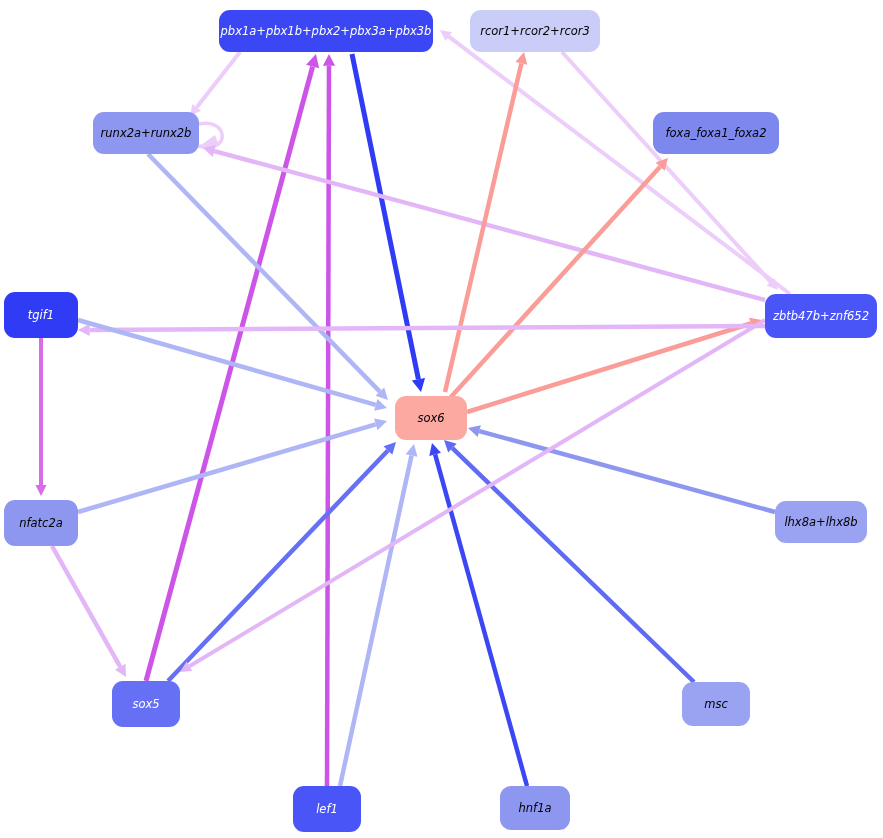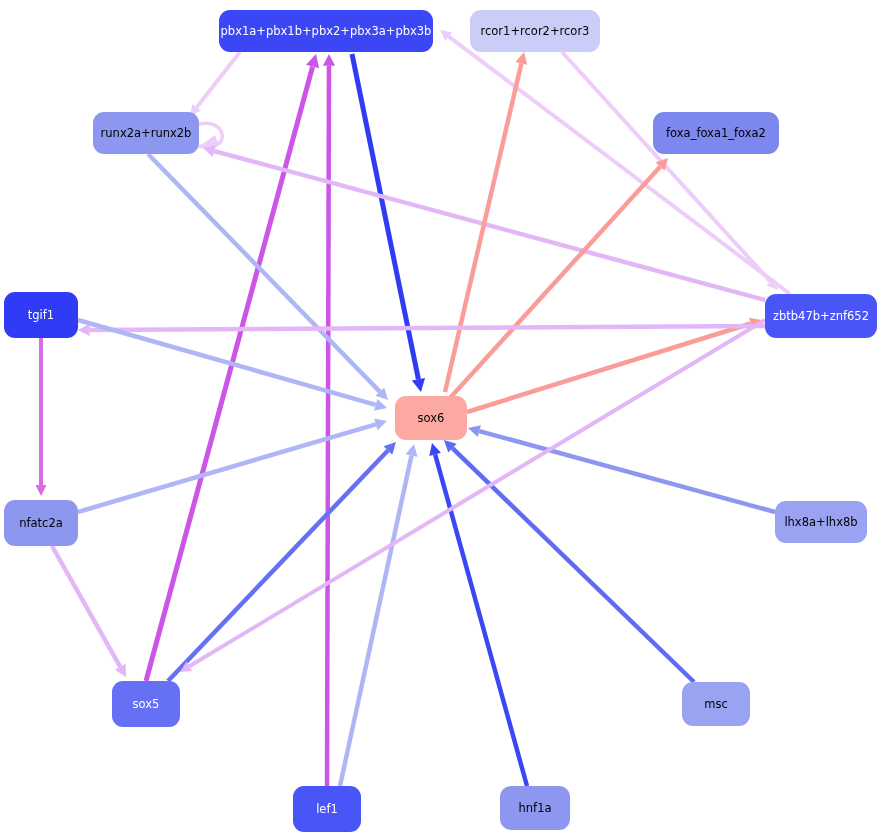--- a/index.html
+++ b/index.html
@@ -11,20 +11,21 @@
     font-family: "DejaVu Sans", sans-serif;
     width: 883px;
     height: 838px;
     overflow: hidden;
   }
   #graph-root {
     position: relative;
     width: 883px;
     height: 838px;
     background: #ffffff;
+    font-style: italic;
   }
   svg#network-svg {
     display: block;
     width: 883px;
     height: 838px;
   }
   .node-rect {
     stroke: none;
   }
   .node-label {

